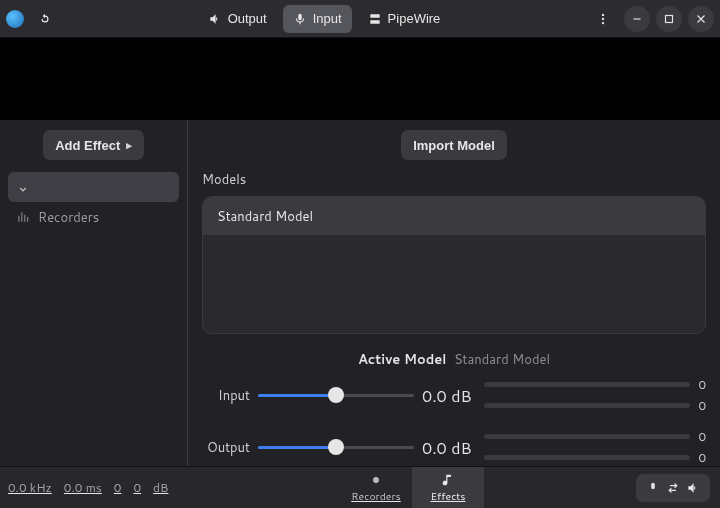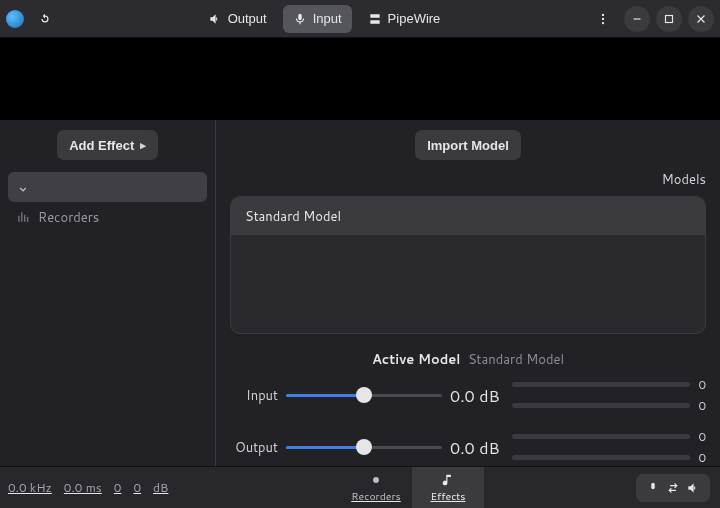--- a/index.html
+++ b/index.html
@@ -49,21 +49,21 @@
   .chevron-right::after { content: "▸"; margin-left: 6px; font-size: 11px; opacity:.9;}
   svg.ico { width: 14px; height: 14px; fill: currentColor; }
 
   
   .video-area { height: 82px; background: #000; }
 
   
   .main { flex: 1; display: flex; min-height: 0; }
 
   .sidebar {
-    width: 216px;
+    width: 188px;
     border-right: 1px solid #3a3a40;
     display: flex;
     flex-direction: column;
     padding: 10px 8px 6px 8px;
   }
   .add-effect-row { display:flex; justify-content:center; margin-bottom: 12px; }
   .pill-btn {
     background: #3a3a3f;
     border: none;
     border-radius: 7px;
@@ -86,21 +86,21 @@
     border-radius: 6px;
     color: #9a9aa2;
     font-size: 13px;
     cursor: pointer;
   }
   .side-item.active { background: #3f3f45; color: #eaeaea; }
   .side-ico { width:14px; opacity:.8; display:inline-flex; }
 
   .content { flex:1; display:flex; flex-direction:column; padding: 10px 14px 4px 14px; min-width:0; }
   .content-top { display:flex; justify-content:center; }
-  .models-title { text-align:right; margin-top:10px; color:#cfcfd5; font-size:13px; }
+  .models-title { text-align:left; margin-top:10px; color:#cfcfd5; font-size:13px; }
 
   .models-box {
     margin-top: 8px;
     flex: 0 0 138px;
     border: 1px solid #3a3a40;
     border-radius: 10px;
     overflow: hidden;
     background: #2a2a2e;
   }
   .model-row {

